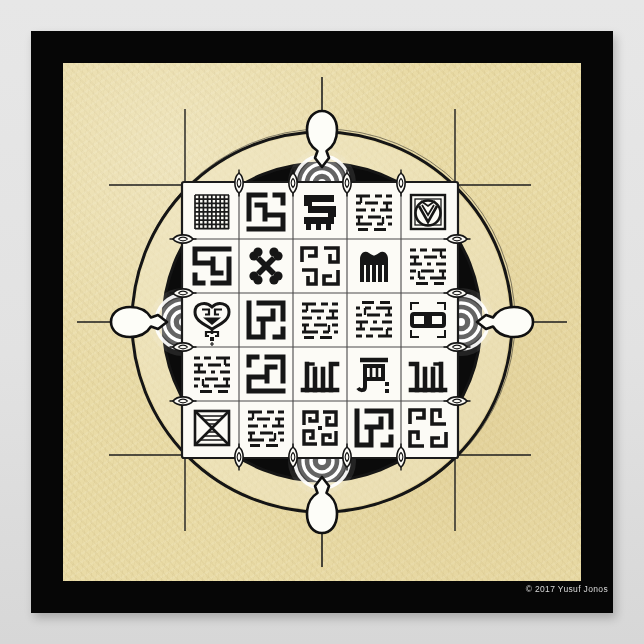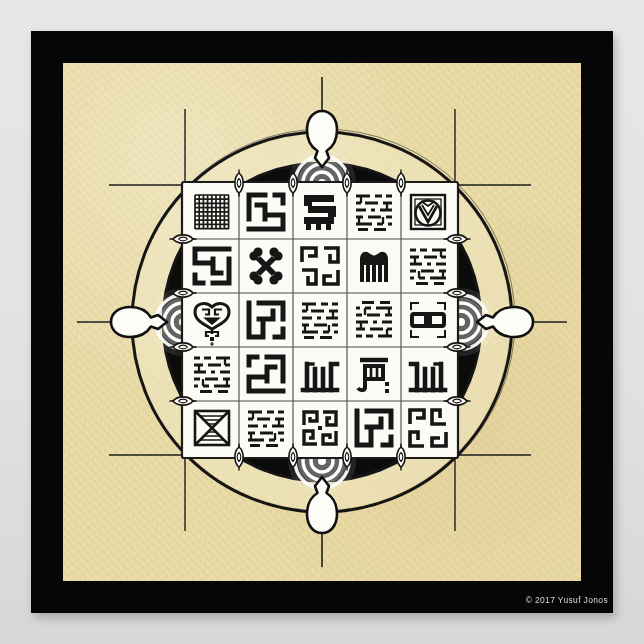--- a/index.html
+++ b/index.html
@@ -9,21 +9,21 @@
   .poster{position:absolute;left:31px;top:31px;width:582px;height:582px;
     background:#060606;box-shadow:3px 5px 9px rgba(0,0,0,.22);}
   .parchment{position:absolute;left:32px;top:32px;width:518px;height:518px;
     background:
       radial-gradient(circle at 22% 18%, rgba(255,255,252,.28), rgba(255,255,252,0) 42%),
       radial-gradient(circle at 78% 70%, rgba(214,190,130,.30), rgba(214,190,130,0) 46%),
       repeating-linear-gradient(47deg, rgba(146,116,52,.055) 0 2px, rgba(146,116,52,0) 2px 6px),
       repeating-linear-gradient(-33deg, rgba(255,252,235,.10) 0 2px, rgba(255,252,235,0) 2px 7px),
       repeating-linear-gradient(101deg, rgba(120,95,40,.04) 0 1px, rgba(120,95,40,0) 1px 5px),
       #e9dba6;}
-  .credit{position:absolute;right:5px;bottom:9px;color:#d9d9d9;font-size:8.5px;
+  .credit{position:absolute;right:5px;bottom:20px;color:#d9d9d9;font-size:8.5px;
     letter-spacing:.35px;line-height:1;}
   svg.art{position:absolute;left:0;top:0;}
 </style>
 </head>
 <body>
 
 <div class="wall">
   <div class="poster">
     <div class="parchment"></div>
     <div class="credit">© 2017 Yusuf Jonos</div>

